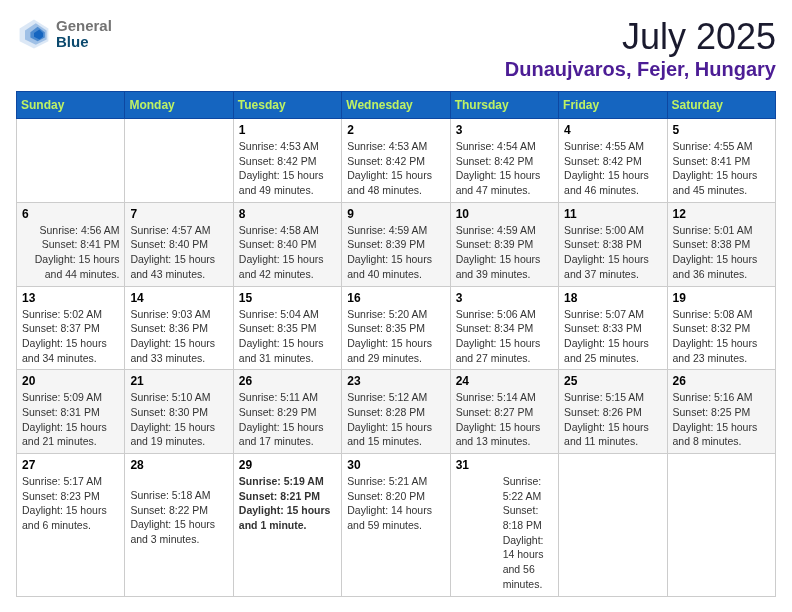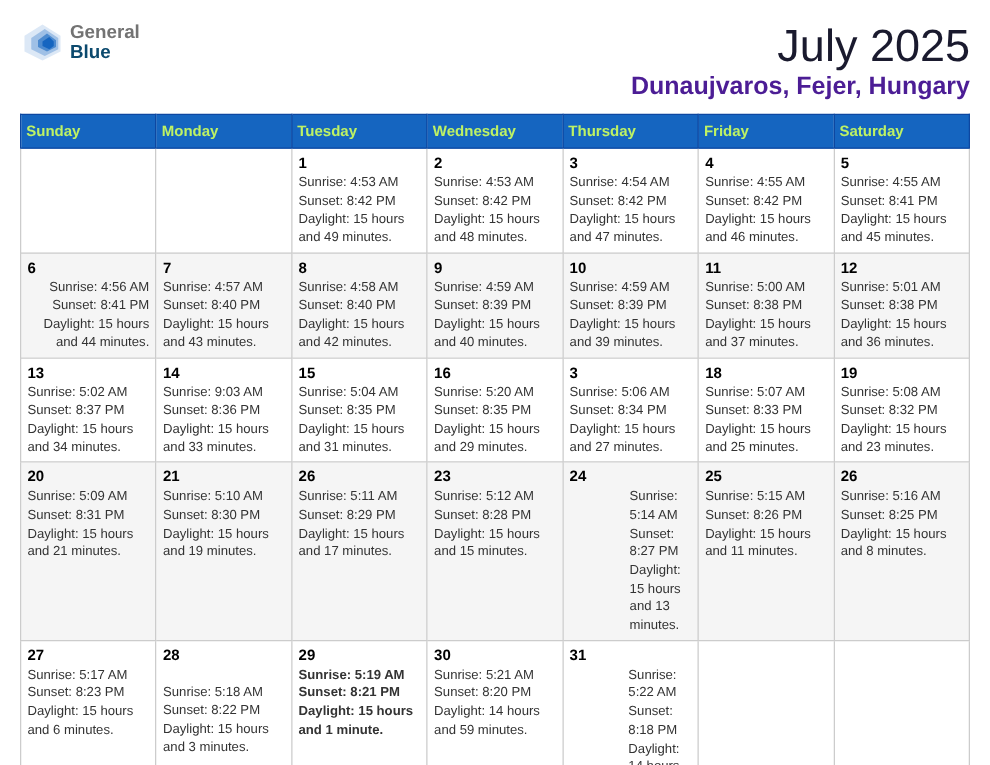--- a/index.html
+++ b/index.html
@@ -264,21 +264,21 @@
 Daylight: 15 hours and 17 minutes.</div>
         </td>
         <td>
           <span class="day-number">23</span>
           <div class="day-info" style="white-space: pre-line;">Sunrise: 5:12 AM
 Sunset: 8:28 PM
 Daylight: 15 hours and 15 minutes.</div>
         </td>
         <td>
           <span class="day-number">24</span>
-          <div class="day-info" style="white-space: pre-line; margin-left: 48px;">Sunrise: 5:14 AM
+          <div class="day-info" style="white-space: pre-line;">Sunrise: 5:14 AM
 Sunset: 8:27 PM
 Daylight: 15 hours and 13 minutes.</div>
         </td>
         <td>
           <span class="day-number">25</span>
           <div class="day-info" style="white-space: pre-line;">Sunrise: 5:15 AM
 Sunset: 8:26 PM
 Daylight: 15 hours and 11 minutes.</div>
         </td>
         <td>

